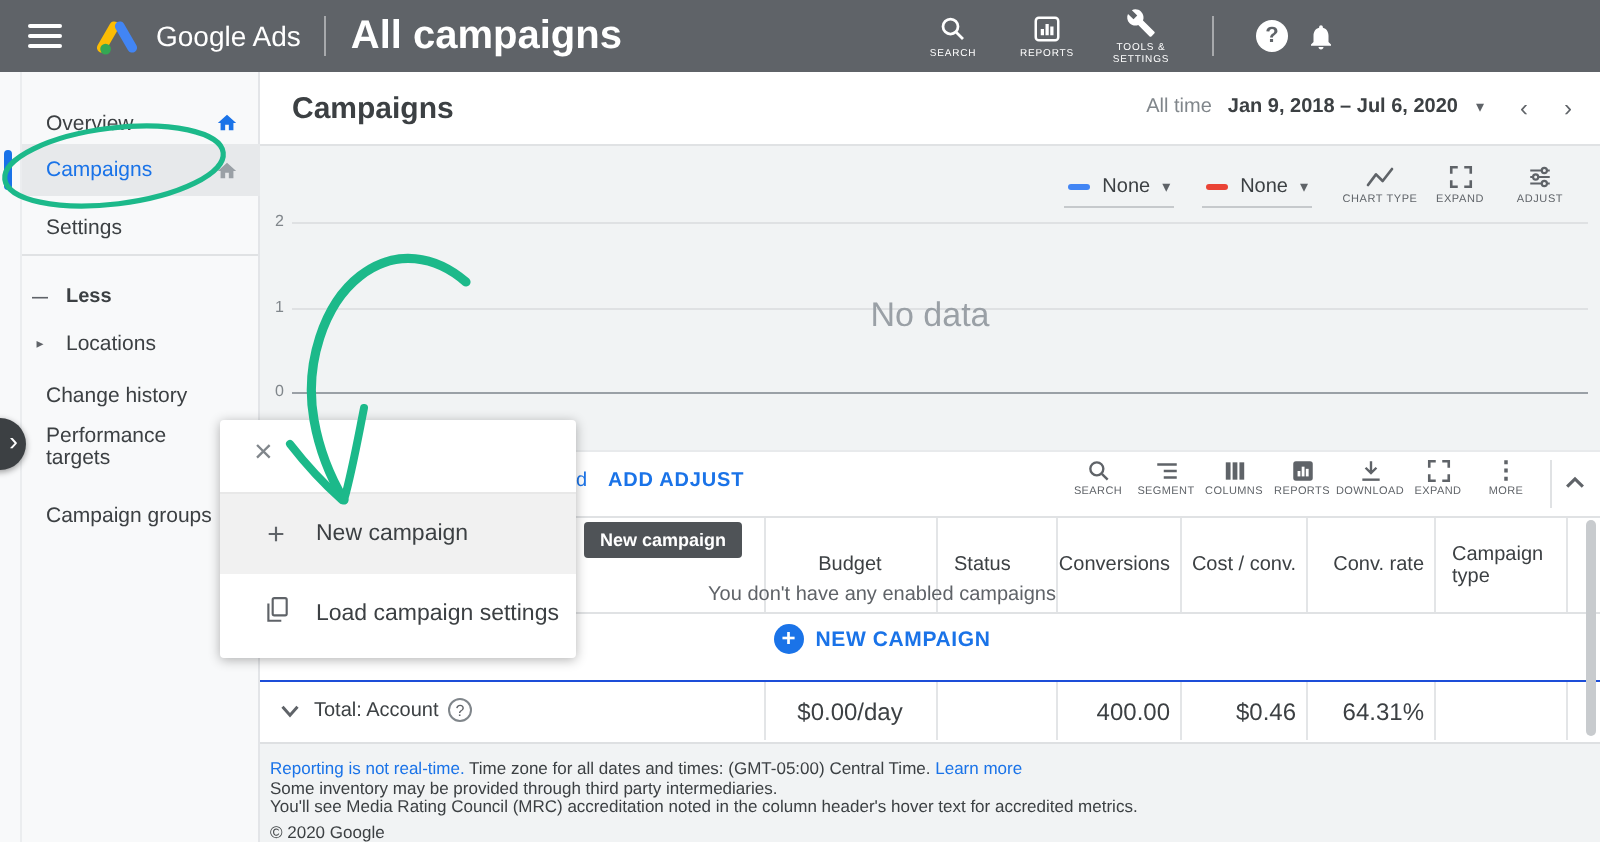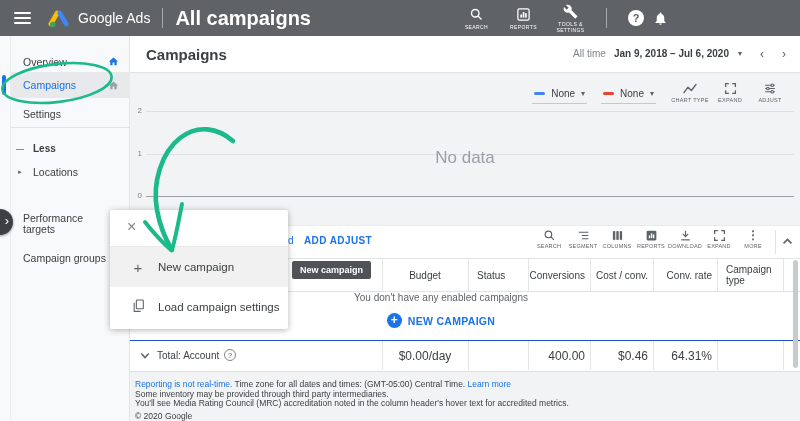--- a/index.html
+++ b/index.html
@@ -57,21 +57,21 @@
 
   
   #tablecard { position:absolute; left:130px; top:225px; width:670px; height:147px; background:#fff; border-top:1px solid #e8eaec; border-bottom:1px solid #dee0e2; }
   .chip-partial { position:absolute; left:158px; top:9px; font-size:10px; color:#1a73e8; }
   .addfilter { position:absolute; left:174px; top:9px; font-size:10px; font-weight:bold; letter-spacing:.4px; color:#1a73e8; cursor:pointer; }
   .ttools { position:absolute; right:30px; top:3px; display:flex; }
   .ttool { width:34px; display:flex; flex-direction:column; align-items:center; cursor:pointer; }
   .ttool .lbl { font-size:5.5px; color:#5f6368; letter-spacing:.2px; margin-top:1px; }
   .ttool-sep { position:absolute; right:24px; top:4px; width:1px; height:24px; background:#e0e2e4; }
   .collapse { position:absolute; right:7px; top:11px; cursor:pointer; }
-  .theadrow { position:absolute; left:0; right:0; top:32px; height:34px; border-top:1px solid #e0e2e4; border-bottom:1px solid #e0e2e4; }
+  .theadrow { position:absolute; left:0; right:0; top:32px; height:49px; border-top:1px solid #e0e2e4; border-bottom:1px solid #e0e2e4; }
   .coldiv { position:absolute; top:0; width:1px; height:100%; background:#e3e5e7; }
   .hcell { position:absolute; top:0; height:100%; display:flex; align-items:center; font-size:10px; color:#3c4043; }
   .hcell.c { justify-content:center; }
   .hcell.r { justify-content:flex-end; padding-right:5px; }
   .hcell.l { padding-left:9px; }
   .tbody-msg { position:absolute; left:0; right:48px; top:66px; text-align:center; font-size:10px; color:#5f6368; }
   .cta { position:absolute; left:0; right:48px; top:84px; text-align:center; }
   .cta .inner { display:inline-flex; align-items:center; cursor:pointer; }
   .cta .pluscircle { width:15px; height:15px; border-radius:50%; background:#1a73e8; color:#fff; font-size:12px; font-weight:bold; display:flex; align-items:center; justify-content:center; line-height:15px; }
   .cta .ctalabel { font-size:10.5px; font-weight:bold; color:#1a73e8; margin-left:6px; letter-spacing:.3px; }
@@ -182,20 +182,23 @@
   <div class="sb-row sb-sub" style="top:100px;font-weight:bold;font-size:10px;">
     <span class="sb-glyph" style="font-size:8px;">—</span>
     <span class="sb-label">Less</span>
   </div>
 
   <div class="sb-row sb-sub" style="top:124px;">
     <span class="sb-glyph" style="font-size:7px;">▸</span>
     <span class="sb-label">Locations</span>
   </div>
 
+  <div class="sb-row" style="top:150px;">
+    <span class="sb-label">Change history</span>
+  </div>
 
   <div class="sb-row" style="top:172px;height:32px;">
     <span class="sb-label" style="width:78px;line-height:11px;">Performance targets</span>
   </div>
 
   <div class="sb-row" style="top:210px;">
     <span class="sb-label">Campaign groups</span>
   </div>
 </nav>
 

